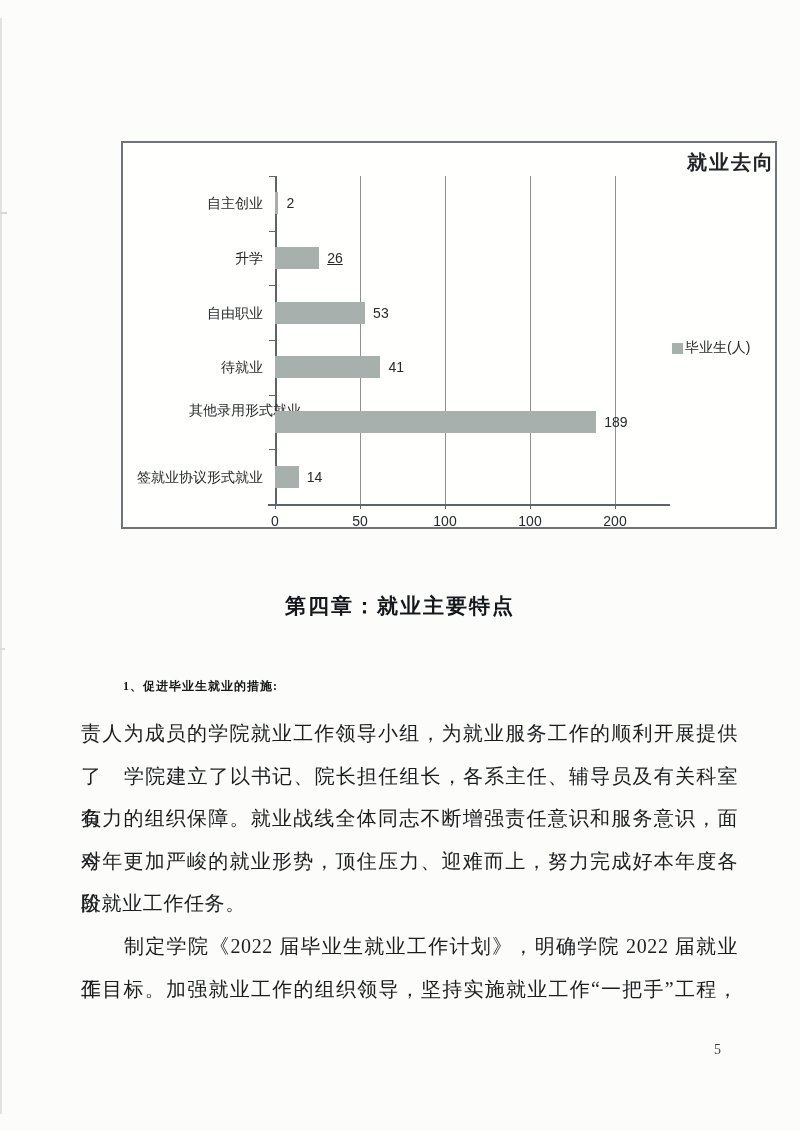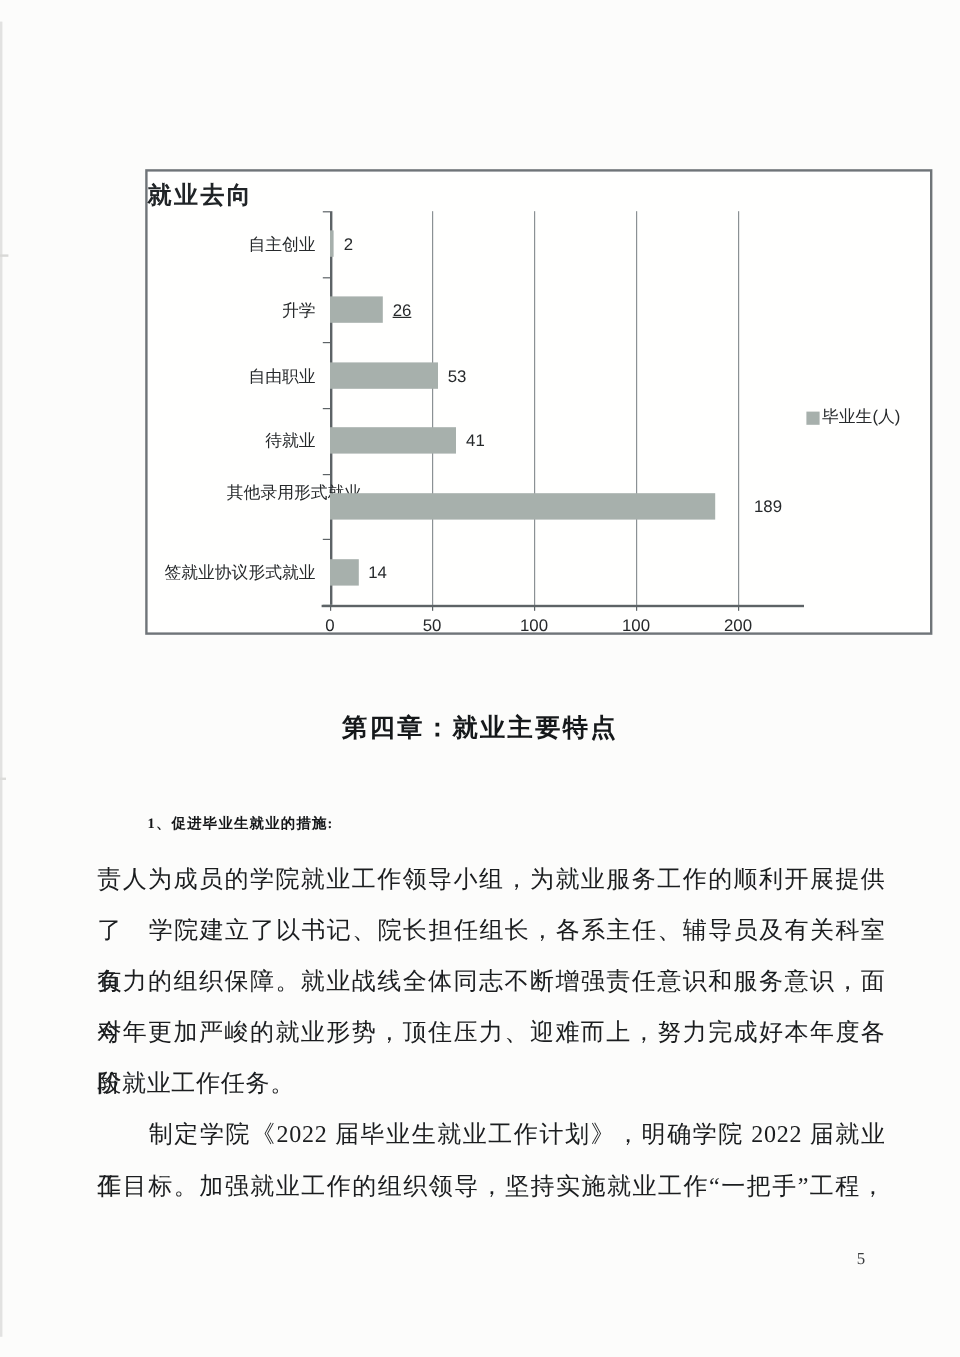--- a/index.html
+++ b/index.html
@@ -10,21 +10,21 @@
   
   .edge-line{position:absolute;left:0;top:18px;width:2px;height:1096px;background:#e2e2e1;}
   .edge-mark-a{position:absolute;left:0;top:212px;width:7px;height:2px;background:#d8d8d6;}
   .edge-mark-b{position:absolute;left:0;top:648px;width:5px;height:2px;background:#dcdcda;}
   
   .chart-frame{
     position:absolute;left:81px;top:125px;width:656px;height:388px;
     border:2px solid #6f7478;background:#fffffe;box-sizing:border-box;
   }
   .chart-title{
-    position:absolute;left:0;top:6px;width:100%;text-align:left;
+    position:absolute;left:0;top:6px;width:100%;text-align:right;
     font-weight:700;font-size:20px;letter-spacing:2px;color:#202427;
   }
   .plot{position:absolute;left:0;top:0;right:0;bottom:0;}
   .gridline{position:absolute;width:1px;background:#8b9194;}
   .gridline.zero{width:2px;background:#5d6366;}
   .axis-x{position:absolute;height:2px;background:#5d6366;}
   .tickmark{position:absolute;background:#5d6366;}
   .cat-label{
     position:absolute;font-family:"Liberation Sans","DejaVu Sans",sans-serif;
     font-size:14px;line-height:20px;color:#26292b;text-align:right;white-space:nowrap;
@@ -102,21 +102,21 @@
         <div class="bar" style="left: 152px; top: 104px; width: 44.2px; height: 22px; background: rgb(167, 176, 172);"></div>
         <div class="val-label" style="left: 204.2px; top: 105px; text-decoration: underline;">26</div>
         <div class="cat-label" style="left: 0px; top: 159.667px; width: 140px;">自由职业</div>
         <div class="bar" style="left: 152px; top: 158.667px; width: 90.1px; height: 22px; background: rgb(167, 176, 172);"></div>
         <div class="val-label" style="left: 250.1px; top: 159.667px;">53</div>
         <div class="cat-label" style="left: 0px; top: 214.333px; width: 140px;">待就业</div>
         <div class="bar" style="left: 152px; top: 213.333px; width: 105.4px; height: 22px; background: rgb(167, 176, 172);"></div>
         <div class="val-label" style="left: 265.4px; top: 214.333px;">41</div>
         <div class="cat-label" style="left: 0px; top: 257px; width: 140px; padding-left: 38px;">其他录用形式就业</div>
         <div class="bar" style="left: 152px; top: 268px; width: 321.3px; height: 22px; background: rgb(167, 176, 172);"></div>
-        <div class="val-label" style="left: 481.3px; top: 269px; margin-left: 24px;">189</div>
+        <div class="val-label" style="left: 481.3px; top: 269px;">189</div>
         <div class="cat-label" style="left: 0px; top: 323.667px; width: 140px;">签就业协议形式就业</div>
         <div class="bar" style="left: 152px; top: 322.667px; width: 23.8px; height: 22px; background: rgb(167, 176, 172);"></div>
         <div class="val-label" style="left: 183.8px; top: 323.667px;">14</div>
       </div>
     <div class="legend">
       <span class="legend-swatch" style="background: rgb(167, 176, 172);"></span>
       <span>毕业生(人)</span>
     </div>
   </figure>
 

